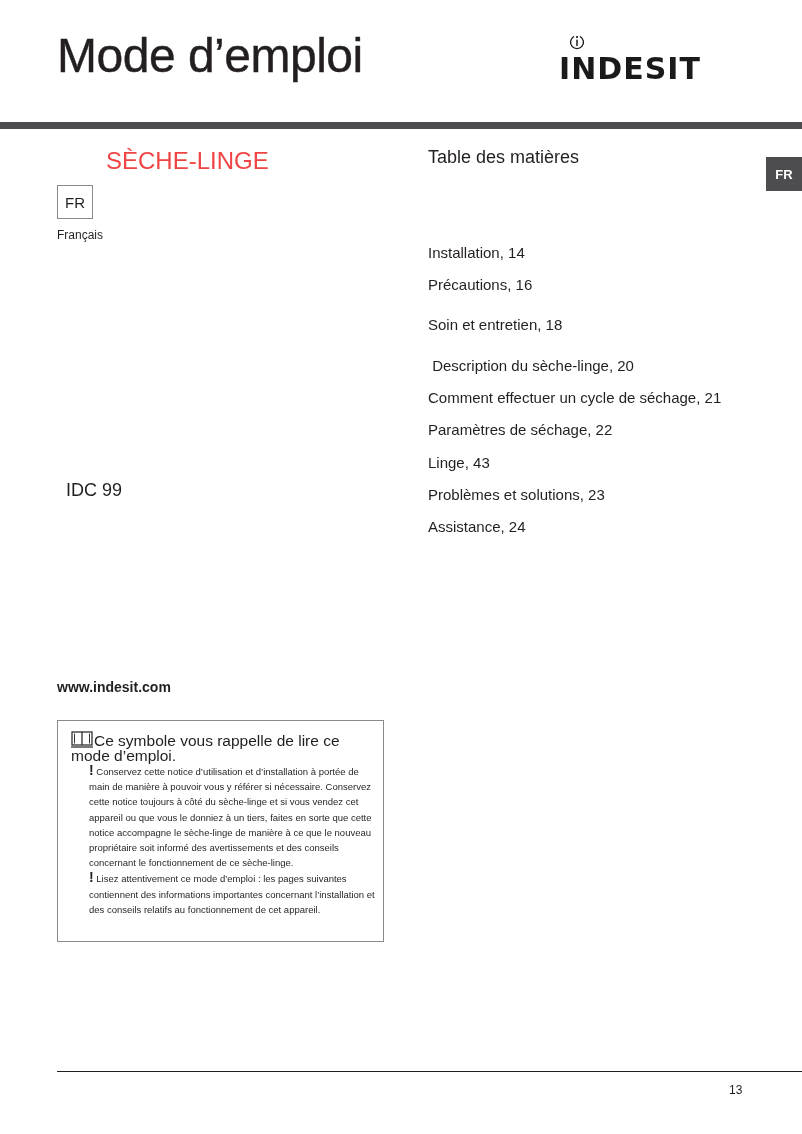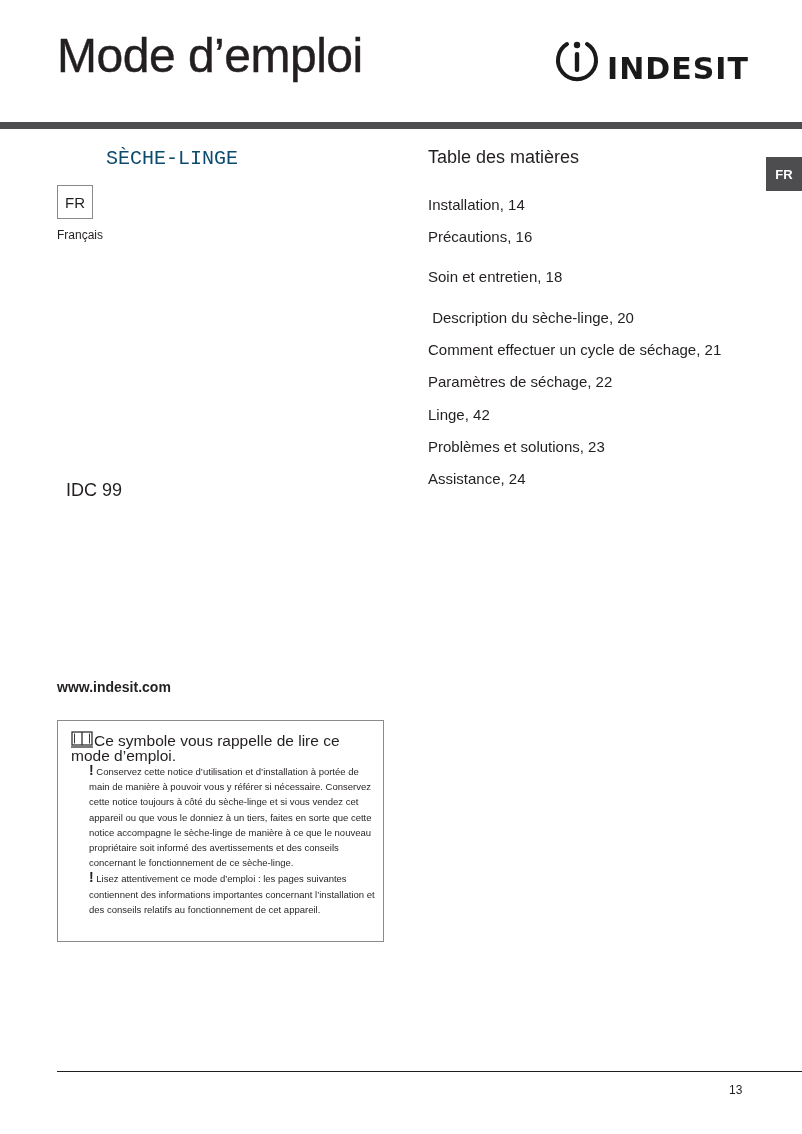--- a/index.html
+++ b/index.html
@@ -1,30 +1,30 @@
 <!DOCTYPE html>
 <html><head>
 <meta charset="utf-8">
 <style>
   html, body { margin:0; padding:0; background:#ffffff; }
   body { width:802px; height:1134px; position:relative; overflow:hidden;
          font-family:"Liberation Sans", sans-serif; color:#231f20; }
   .abs { position:absolute; }
   .title { left:57px; top:28px; font-size:48px; font-weight:normal; letter-spacing:-0.5px; color:#231f20; -webkit-text-stroke:0.4px #231f20; }
-  .logo { left:553px; top:34px; width:200px; height:52px; display:flex; align-items:flex-end; }
+  .logo { left:553px; top:34px; width:200px; height:52px; display:flex; align-items:flex-start;flex-direction:column; }
   .logo-word { font-size:30px; font-weight:bold; letter-spacing:1px; margin-left:6px; color:#1a1a1a; font-family:"DejaVu Sans", sans-serif; }
   .top-rule { left:0; top:122px; width:802px; height:7px; background:#4d4d4f; }
-  .product { left:106px; top:147px; font-size:20px; color:#0c4a6e;font-family:Liberation Mono, monospace; }
+  .product { left:106px; top:147px; font-size:24px; color:#ef4444; }
   .lang-box { left:57px; top:185px; width:36px; height:34px; border:1px solid #8a8a8a; box-sizing:border-box;
               display:flex; align-items:center; justify-content:center; font-size:15px; }
   .lang-name { left:57px; top:228px; font-size:12px; }
   .toc-title { left:428px; top:147px; font-size:18px; }
   .fr-tab { left:766px; top:157px; width:36px; height:34px; background:#4d4d4f; color:#ffffff;
             font-weight:bold; font-size:13px; display:flex; align-items:center; justify-content:center; }
-  .toc-item { left:428px; font-size:15px; color:#231f20; white-space:nowrap; }
+  .toc-item { left:428px; font-size:15px; color:#231f20; white-space:nowrap;margin-top:48px; }
   .model { left:66px; top:480px; font-size:18px; }
   .web { left:57px; top:679px; font-size:14px; font-weight:bold; color:#231f20;text-align:center; }
   .notice { left:57px; top:720px; width:327px; height:222px; border:1px solid #8a8a8a; box-sizing:border-box; padding:10px 4px 0 13px; }
   .notice-head { font-size:15.5px; line-height:15px; color:#231f20; }
   .notice-text { font-size:9.5px; line-height:15.2px; color:#231f20;margin-left:18px; }
   .excl { font-size:14px; font-weight:bold; }
   .book { display:inline-block; vertical-align:-2px; margin-right:1px; }
   .bottom-rule { left:57px; top:1071px; width:745px; height:1px; background:#231f20; }
   .page-num { left:729px; top:1083px; font-size:12px; }
 </style>
@@ -50,21 +50,21 @@
 
 <div class="abs toc-title">Table des matières</div>
 <div class="abs fr-tab">FR</div>
 
 <div class="abs toc-item" style="top:196px">Installation, 14</div>
 <div class="abs toc-item" style="top:228px">Précautions, 16</div>
 <div class="abs toc-item" style="top:268px">Soin et entretien, 18</div>
 <div class="abs toc-item" style="top:309px; white-space:pre"> Description du sèche-linge, 20</div>
 <div class="abs toc-item" style="top:341px">Comment effectuer un cycle de séchage, 21</div>
 <div class="abs toc-item" style="top:373px">Paramètres de séchage, 22</div>
-<div class="abs toc-item" style="top:406px">Linge, 42</div>
+<div class="abs toc-item" style="top:406px">Linge, 43</div>
 <div class="abs toc-item" style="top:438px">Problèmes et solutions, 23</div>
 <div class="abs toc-item" style="top:470px">Assistance, 24</div>
 
 <div class="abs model">IDC 99</div>
 <div class="abs web">www.indesit.com</div>
 
 <div class="abs notice">
   <div class="notice-head">
     <svg class="book" width="22" height="17" viewBox="0 0 22 17">
       <rect x="1" y="1" width="20" height="13" fill="none" stroke="#231f20" stroke-width="1.2"></rect>

